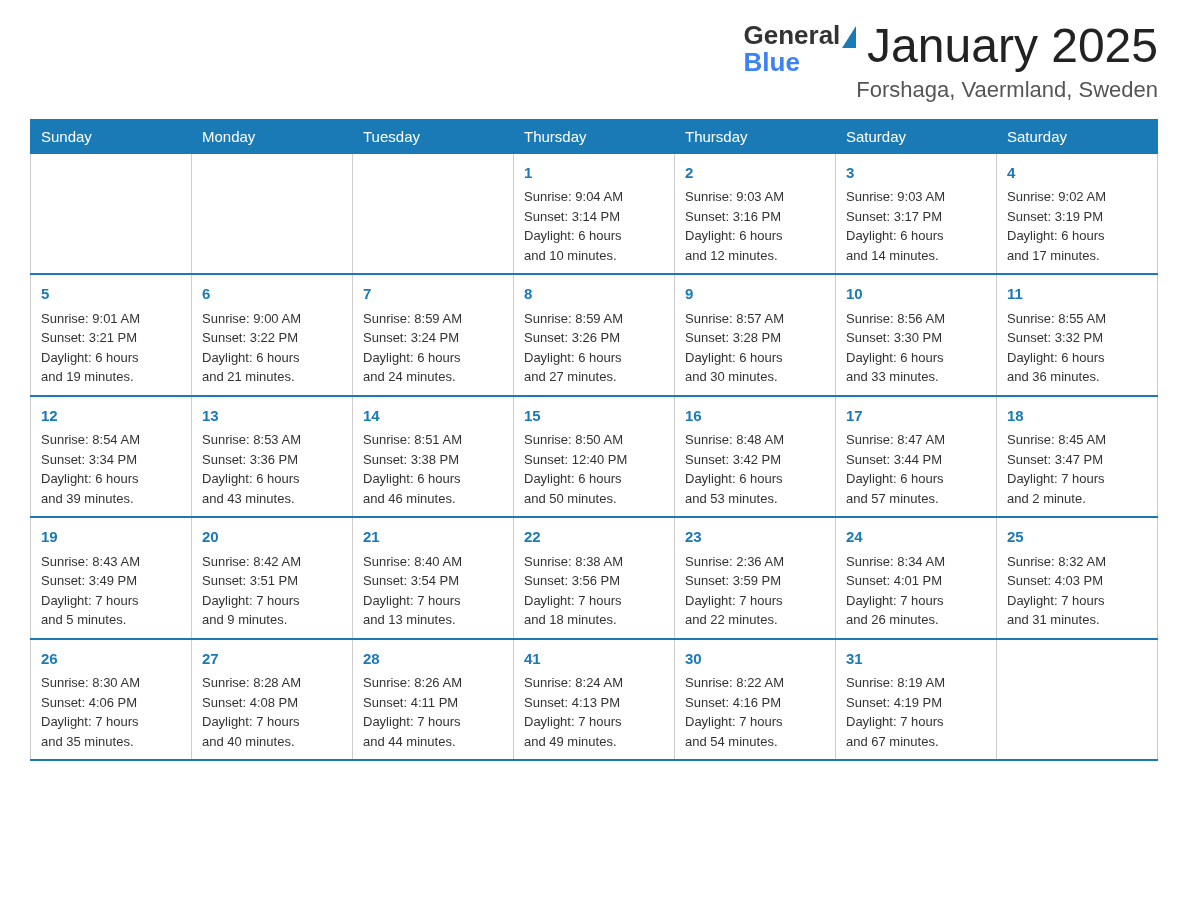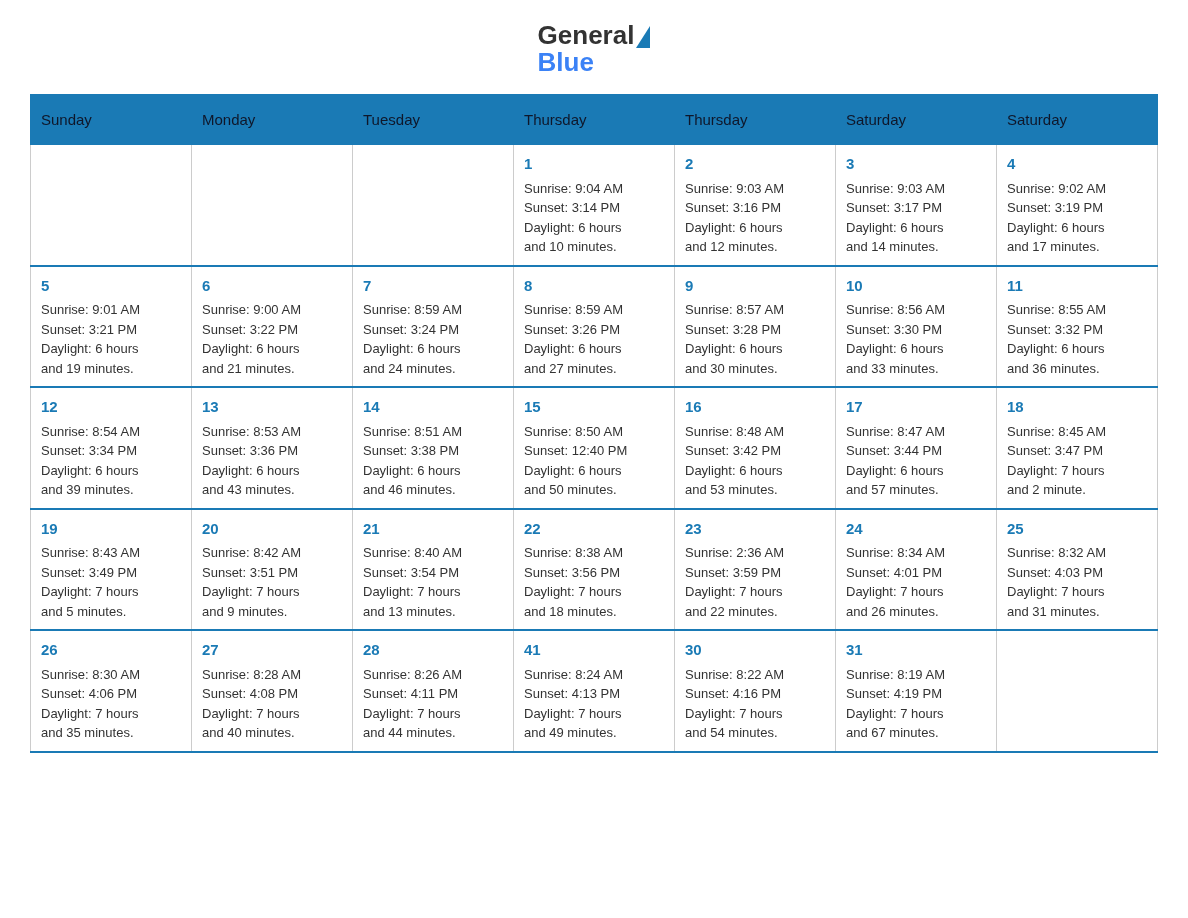--- a/index.html
+++ b/index.html
@@ -5,21 +5,21 @@
     * { box-sizing: border-box; margin: 0; padding: 0; }
     body {
       font-family: Arial, Helvetica, sans-serif;
       background: #fff;
       width: 1188px;
       min-height: 918px;
       padding: 20px 30px;
     }
     .header {
       display: flex;
-      justify-content: center;
+      justify-content: flex-end;
       align-items: flex-start;
       margin-bottom: 16px;
     }
     .logo {
       display: flex;
       align-items: center;
       gap: 0;
     }
     .logo-text-general {
       font-size: 26px;
@@ -61,24 +61,24 @@
       color: #555;
       margin-top: 4px;
     }
     .calendar {
       width: 100%;
       border-collapse: collapse;
       border: 1px solid #aaa;
     }
     .calendar thead tr th {
       background-color: #1a7ab5;
-      color: #0f172a;
+      color: #ffffff;
       font-size: 15px;
       font-weight: normal;
-      padding: 16px 10px;
+      padding: 8px 10px;
       text-align: left;
       border: 1px solid #1a7ab5;
     }
     .calendar tbody tr td {
       vertical-align: top;
       padding: 8px 10px;
       border: 1px solid #ccc;
       width: 14.28%;
       min-height: 100px;
       font-size: 13px;
@@ -105,20 +105,24 @@
 <div class="header">
   <div class="logo">
     <div class="logo-right">
       <div style="display:flex; align-items:center;">
         <span class="logo-text-general">General</span>
         <div class="logo-triangle"></div>
       </div>
       <span class="logo-blue">Blue</span>
     </div>
   </div>
+  <div class="title-block">
+    <h1>January 2025</h1>
+    <h2>Forshaga, Vaermland, Sweden</h2>
+  </div>
 </div>
 
 <table class="calendar">
   <thead>
     <tr>
     <th>Sunday</th>
         <th>Monday</th>
         <th>Tuesday</th>
         <th>Thursday</th>
         <th>Thursday</th>

